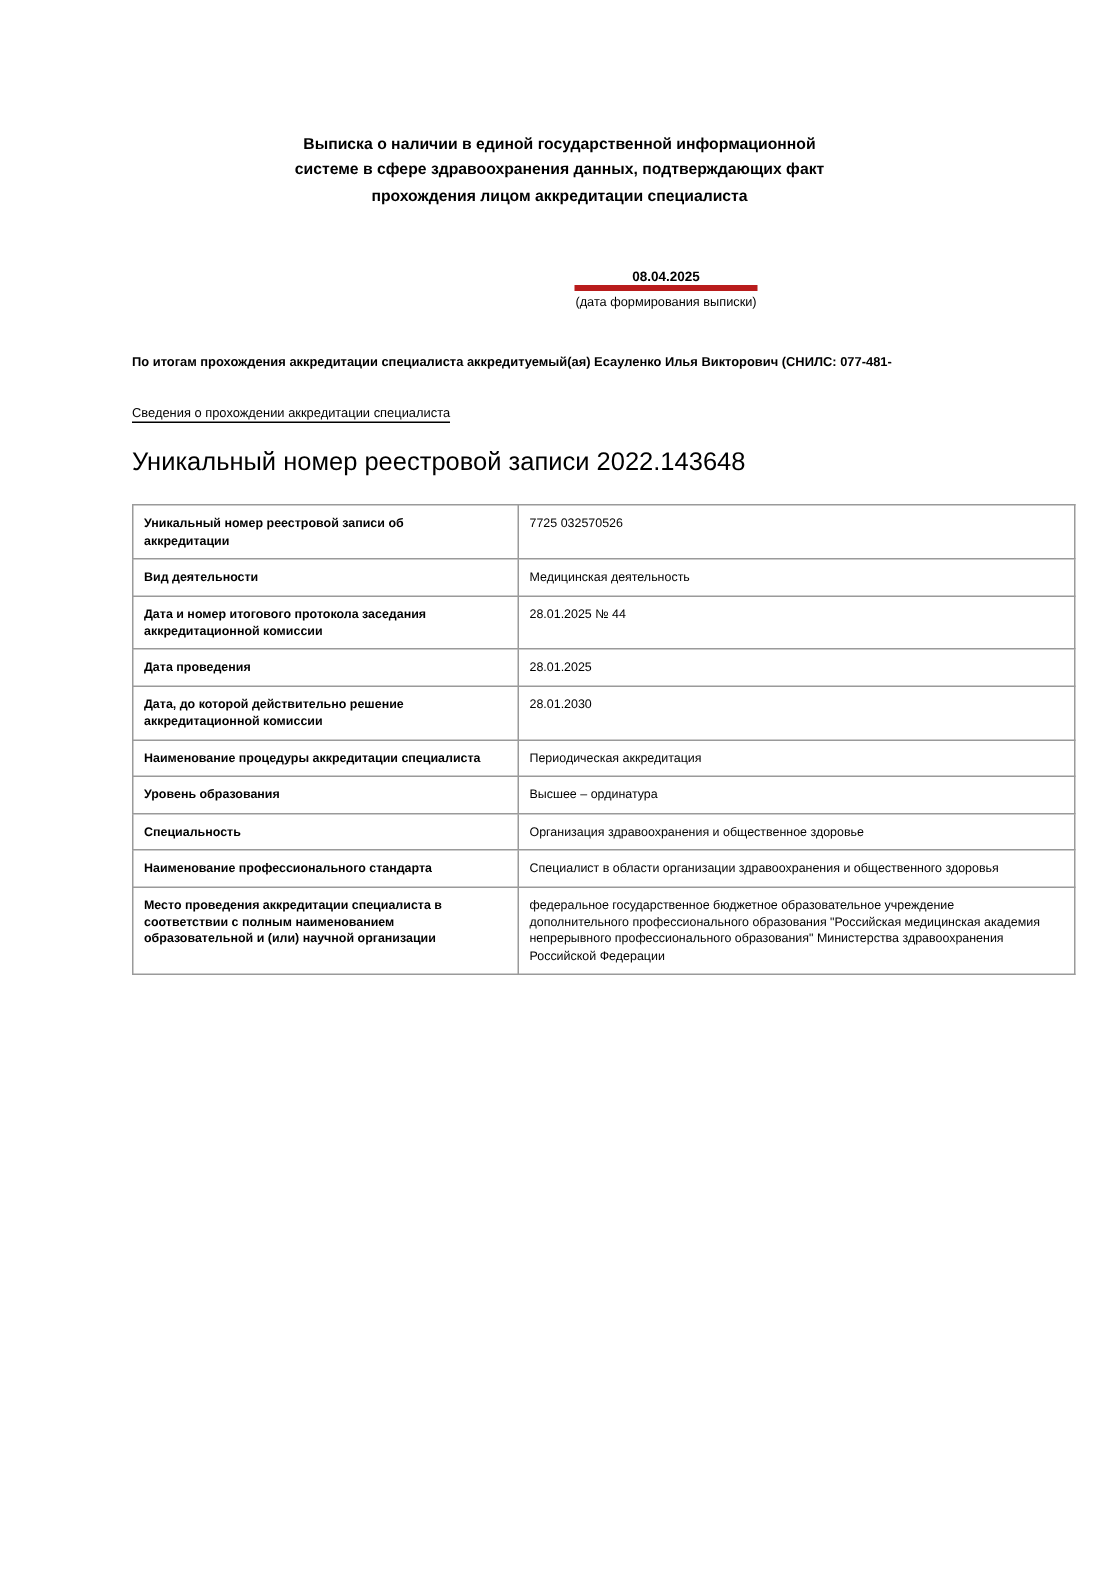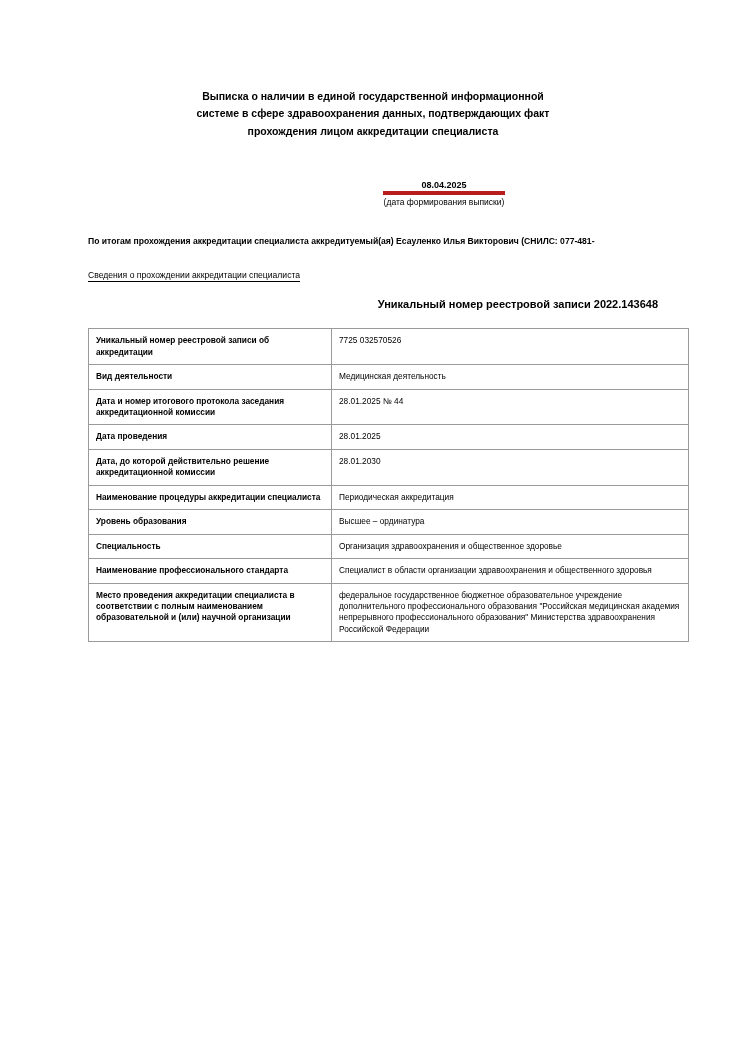--- a/index.html
+++ b/index.html
@@ -77,35 +77,35 @@
     text-align: left;
     font-size: 8.6px;
     color: #000;
   }
   .section-underline span {
     border-bottom: 1px solid #000;
     padding-bottom: 1px;
   }
   .record-number {
     margin-top: 18px;
-    text-align: right;
-    font-size: 11px;
-    font-weight: bold;
+    text-align: left;
+    font-size: 17px;
+    font-weight: normal;
     color: #000;
   }
   table.reg-table {
     margin-top: 18px;
     width: 570px;
     border-collapse: collapse;
     table-layout: fixed;
   }
   table.reg-table td {
     border: 1px solid #9a9a9a;
     vertical-align: top;
-    padding: 6px 7px 6px 7px;
+    padding: 6px 21px 6px 7px;
     font-size: 8.3px;
     line-height: 1.38;
     color: #000;
   }
   td.col-label {
     width: 228px;
     font-weight: bold;
   }
   td.col-value {
     width: 342px;

